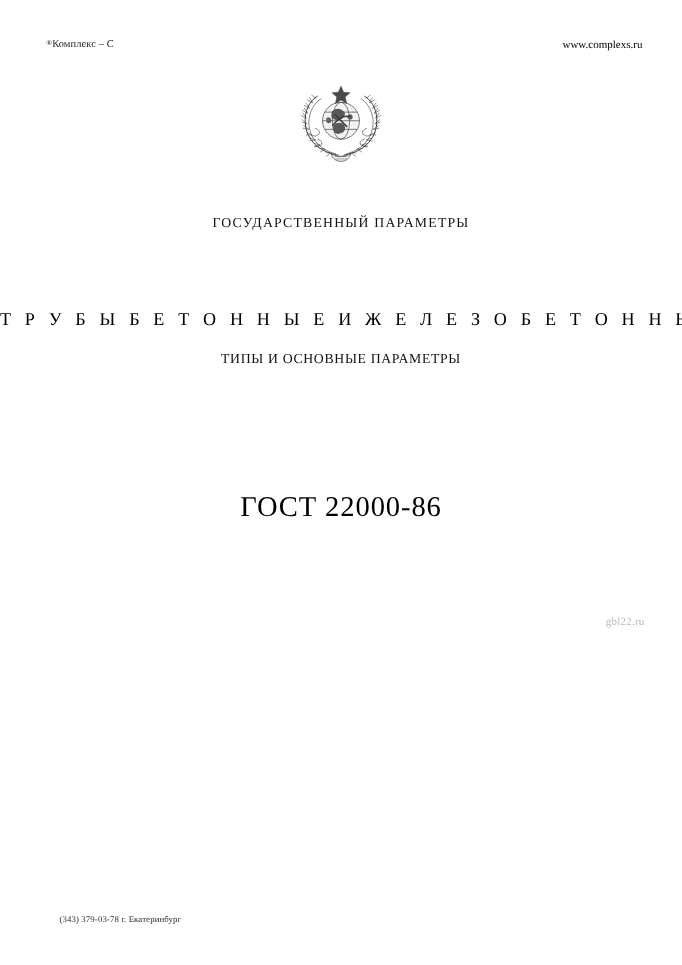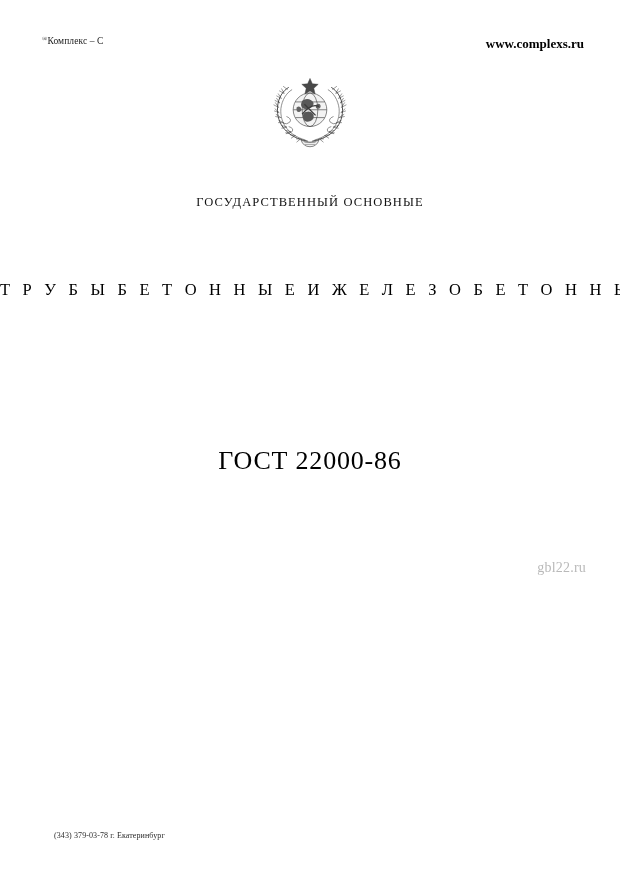--- a/index.html
+++ b/index.html
@@ -41,22 +41,22 @@
     white-space: nowrap;
   }
   .header-left .mark {
     font-size: 7px;
     vertical-align: top;
     position: relative;
     top: -1px;
   }
   .header-right {
     font-family: "Liberation Serif", serif;
-    font-size: 13px;
-    font-weight: bold;
+    font-size: 10px;
+    font-weight: normal;
     color: #000;
     white-space: nowrap;
   }
 
   
   .emblem-wrap {
     position: absolute;
     top: 56px;
     left: 0;
     right: 0;
@@ -130,21 +130,21 @@
     font-size: 11.5px;
     letter-spacing: 0.5px;
     color: #111;
   }
 
   .watermark {
     position: absolute;
     top: 560px;
     right: 34px;
     font-family: "Liberation Serif", serif;
-    font-size: 14px;
+    font-size: 10px;
     color: #b9b9b9;
     letter-spacing: 0.2px;
   }
 
   .footer {
     position: absolute;
     bottom: 37px;
     left: 42px;
     font-family: "Liberation Serif", serif;
     font-size: 8px;
@@ -205,25 +205,26 @@
           <path d="M138 126 q-10 3 -6 9 q5 5 12 2"></path>
         </g>
 
         <path d="M84 150 q16 8 32 0 q-4 12 -16 12 q-12 0 -16 -12 z" fill="#efefef"></path>
         <path d="M90 154 h20 M91 158 h18" stroke-width="0.7"></path>
       </g>
     </svg>
   </div>
 
   <div class="std-title">
-    <div>ГОСУДАРСТВЕННЫЙ ОСНОВНЫЕ</div>
+    <div>ГОСУДАРСТВЕННЫЙ ПАРАМЕТРЫ</div>
   </div>
 
   <div class="main-title">Т Р У Б Ы   Б Е Т О Н Н Ы Е   И   Ж Е Л Е З О Б Е Т О Н Н Ы Е</div>
 
+  <div class="subtitle">ТИПЫ И ОСНОВНЫЕ ПАРАМЕТРЫ</div>
 
   <div class="gost-number">ГОСТ 22000-86</div>
 
 
   <div class="watermark">gbl22.ru</div>
 
   <div class="footer">(343) 379-03-78 г. Екатеринбург</div>
 
 </div>
 

